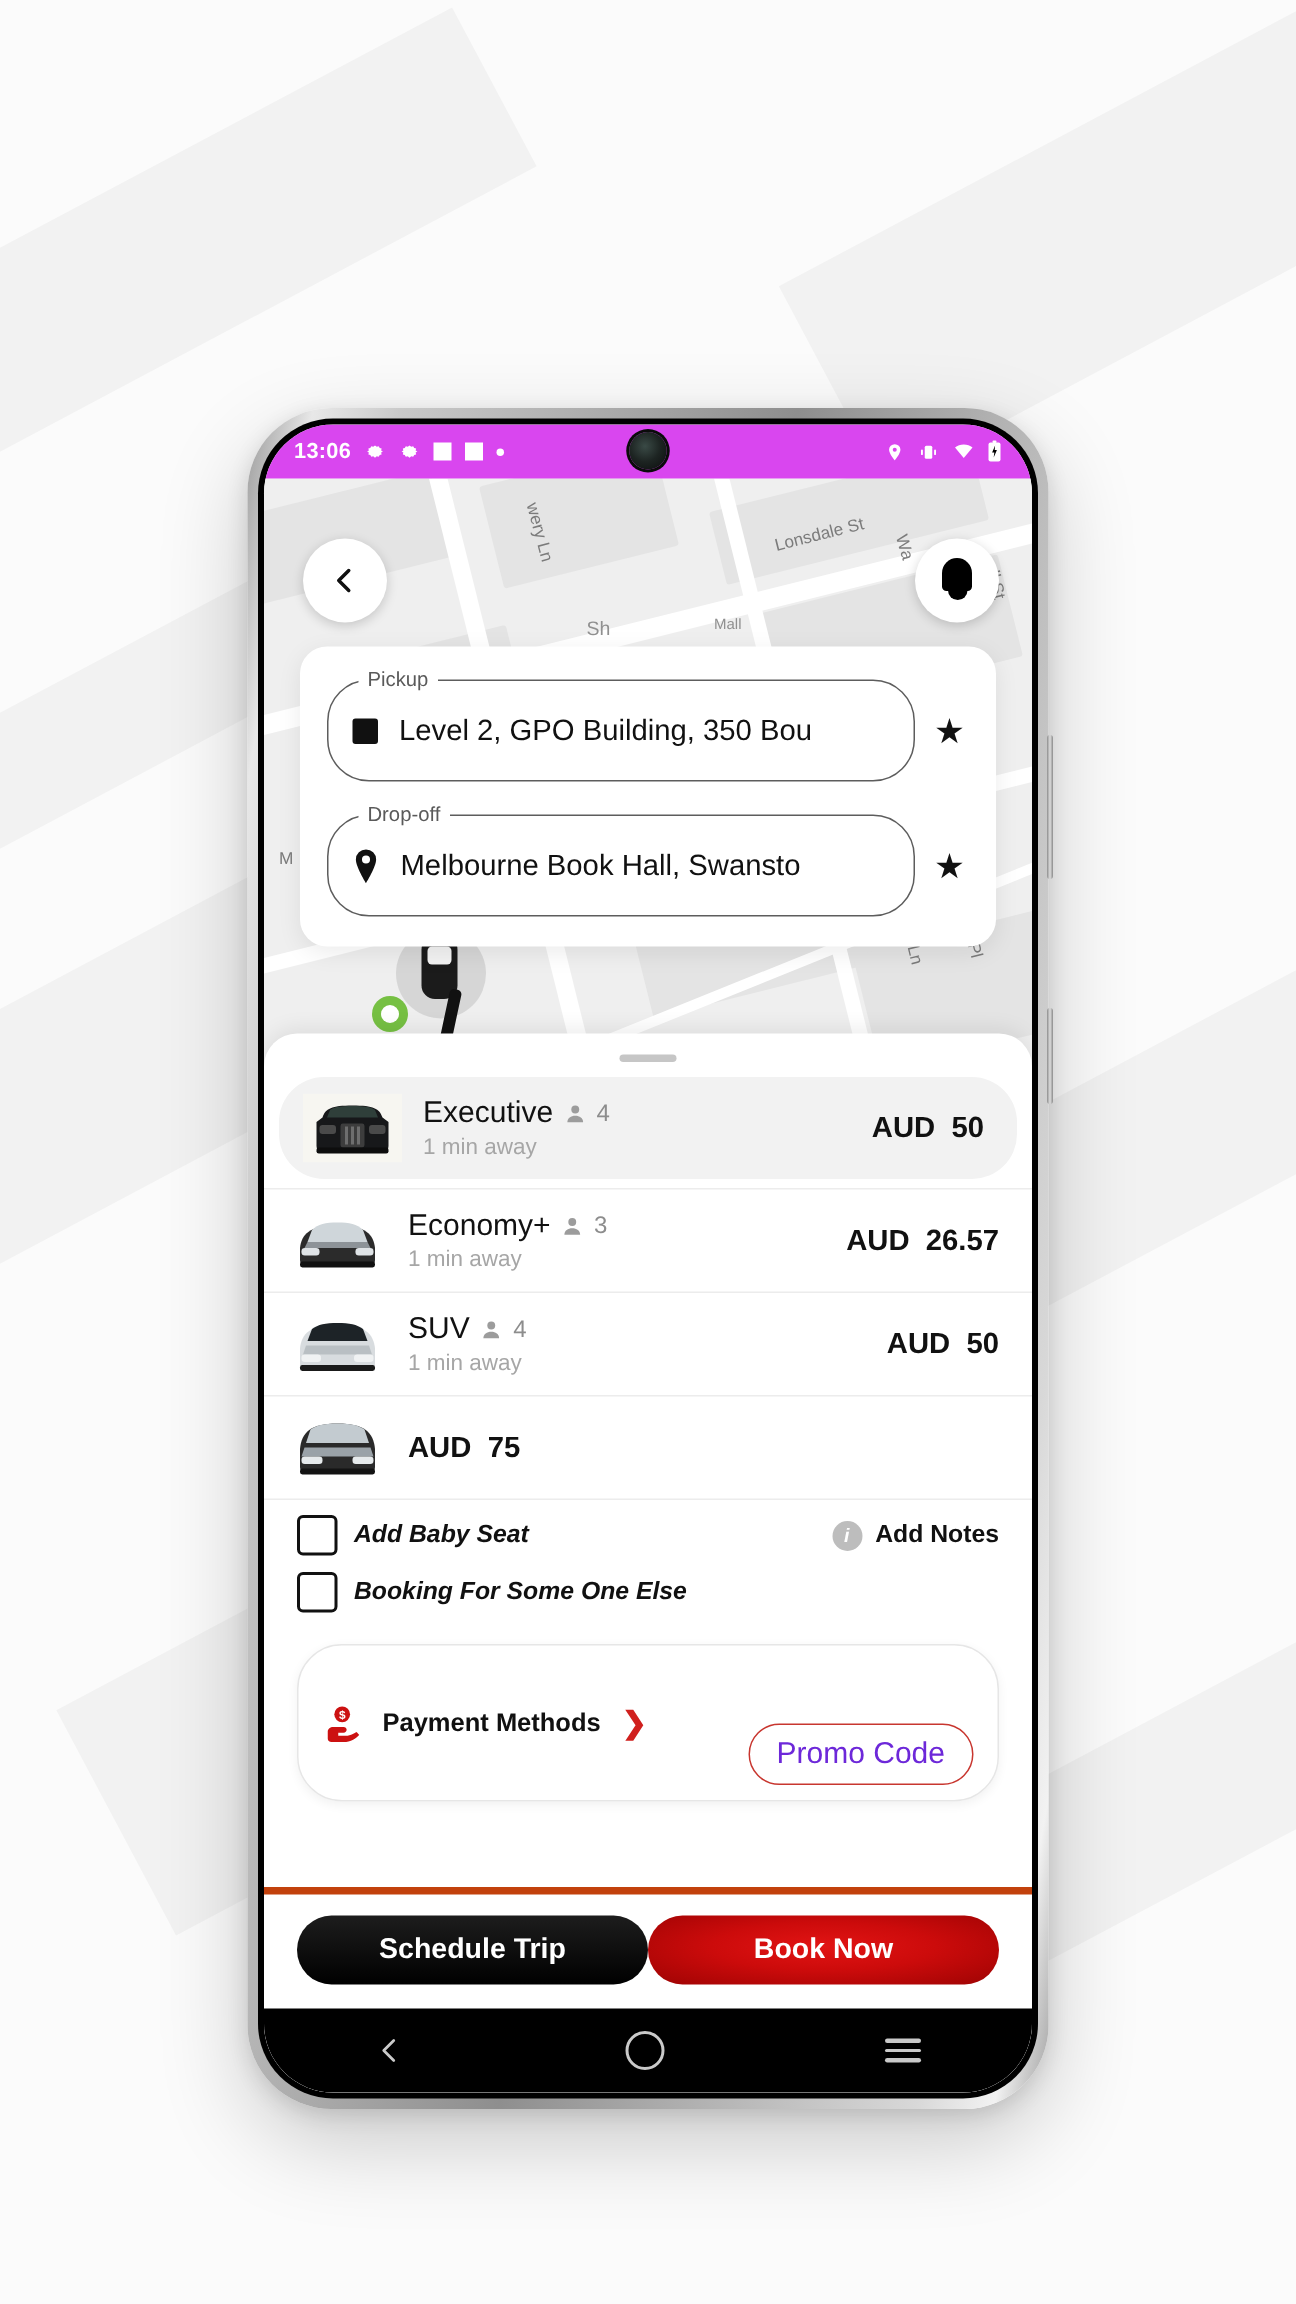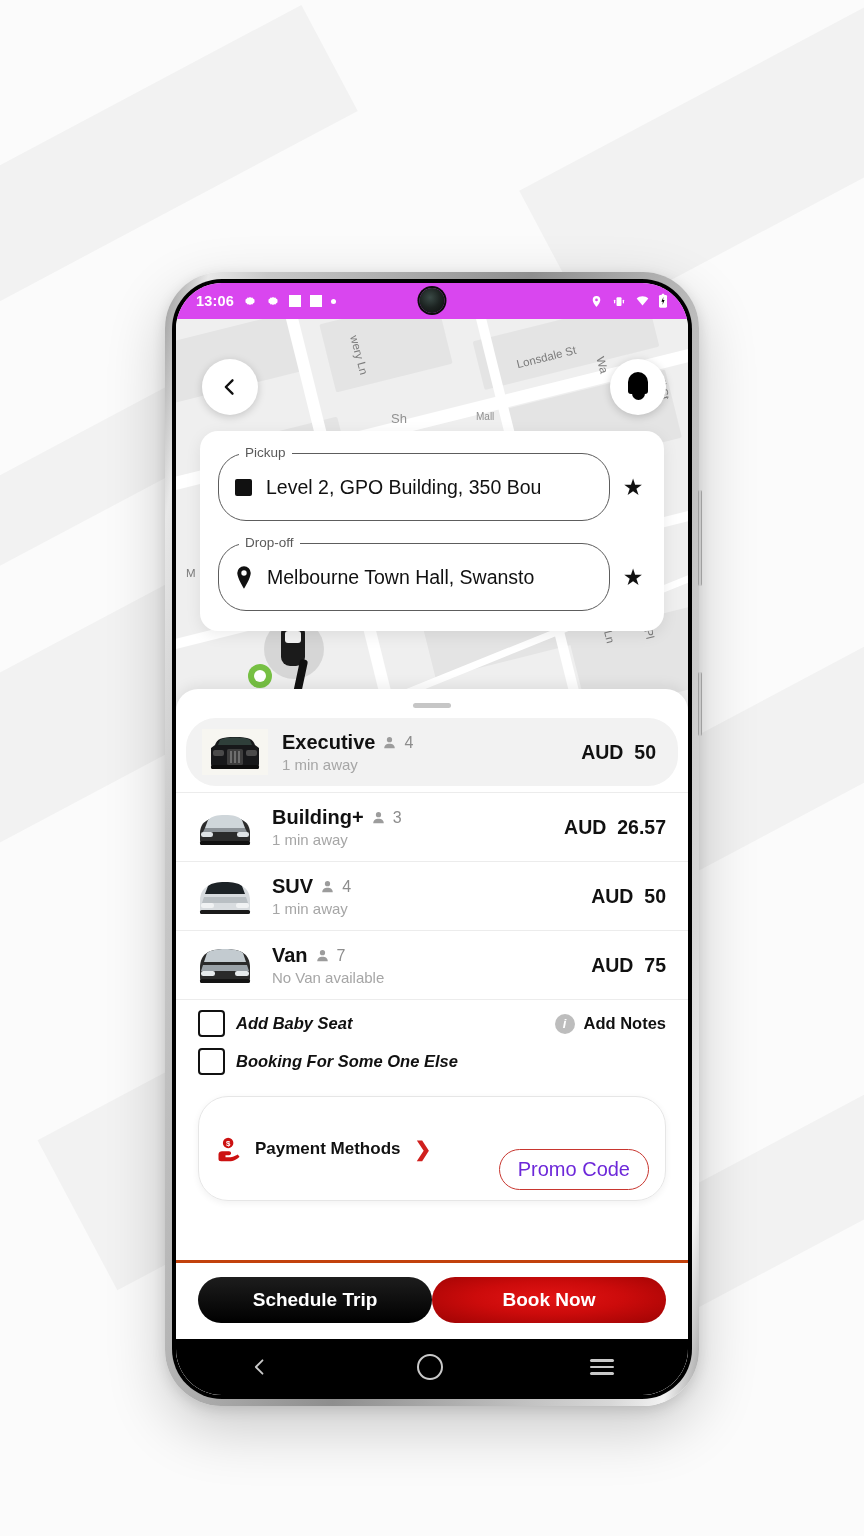--- a/index.html
+++ b/index.html
@@ -135,21 +135,21 @@
   .handle{width:38px;height:5px;border-radius:3px;background:#c6c6c6;margin:14px auto 10px auto;}
 
   .vehicle{
     display:flex;align-items:center;padding:11px 16px;gap:14px;
     border-bottom:1px solid #ececec;
   }
   .vehicle.selected{background:#f2f2f2;border-radius:30px;margin:0 10px;border-bottom:none;}
   .v-thumb{width:66px;height:46px;flex:none;position:relative;}
   .v-info{flex:1;min-width:0;}
   .v-titleline{display:flex;align-items:center;gap:7px;}
-  .v-name{font-size:20px;font-weight:bold;color:#111;}
+  .v-name{font-size:20px;font-weight:normal;color:#111;}
   .v-seats{font-size:16px;color:#8d8d8d;}
   .v-sub{font-size:15px;color:#a6a6a6;margin-top:2px;}
   .v-price{font-size:19.5px;font-weight:bold;color:#111;white-space:nowrap;padding-right:6px;}
   .sel-divider{height:1px;background:#ececec;margin:6px 0 0 0;}
 
   
   .opts{padding:10px 22px 4px 22px;}
   .opt-row{display:flex;align-items:center;justify-content:space-between;margin-bottom:11px;}
   .cbx{display:flex;align-items:center;gap:11px;font-style:italic;}
   .box{width:23px;height:23px;border:2.4px solid #111;border-radius:4px;flex:none;}
@@ -169,21 +169,21 @@
   }
   .pay-left{display:flex;align-items:center;gap:12px;}
   .pay-label{font-size:17px;font-weight:bold;color:#111;}
   .chev{color:#d0201e;font-size:20px;font-weight:bold;margin-left:2px;}
   .promo{
     border:1.6px solid #c8362f;color:#6d28d9;border-radius:22px;
     padding:8px 18px;font-size:20px;margin-top:42px;
   }
 
   
-  .actions{margin-top:auto;display:flex;padding:14px 22px 16px 22px;border-top:3px solid #c2410c;text-align:center;}
+  .actions{margin-top:auto;display:flex;padding:14px 22px 16px 22px;border-top:5px solid #c2410c;text-align:center;}
   .btn{flex:1;height:46px;border-radius:26px;display:flex;align-items:center;
        justify-content:center;font-size:19px;font-weight:bold;color:#fff;}
   .btn-dark{background:linear-gradient(180deg,#1d1d1d,#000);}
   .btn-red{background:radial-gradient(ellipse at 50% 45%,#e21414 0%,#cc0b0b 45%,#9d0303 100%);}
 
   
   .navbar{height:56px;background:#000;display:flex;align-items:center;
           justify-content:space-around;flex:none;}
   .nav-lines{width:24px;}
   .nav-lines i{display:block;height:2.4px;background:#c9c9c9;border-radius:2px;margin:4px 0;}
@@ -305,21 +305,21 @@
             <span class="field-text">Level 2, GPO Building, 350 Bou</span>
           </div>
           <span class="star">★</span>
         </div>
         <div class="field-row">
           <div class="field">
             <span class="field-label">Drop-off</span>
             <svg class="pin-drop" viewBox="0 0 24 30">
               <path fill="#111" d="M12 0a9 9 0 00-9 9c0 6.6 9 21 9 21s9-14.4 9-21a9 9 0 00-9-9zm0 12.6A3.6 3.6 0 1112 5.4a3.6 3.6 0 010 7.2z"></path>
             </svg>
-            <span class="field-text">Melbourne Town Hall, Swansto</span>
+            <span class="field-text">Melbourne Book Hall, Swansto</span>
           </div>
           <span class="star">★</span>
         </div>
       </div>
     </div>
 
     <div class="sheet">
       <div class="handle"></div>
 
       <div class="vehicle selected">
@@ -360,21 +360,21 @@
             <path fill="#2b2b2b" d="M8 28c1-9 6-15 25-15s24 6 25 15v8c0 2-1 3-3 3H11c-2 0-3-1-3-3z"></path>
             <path fill="#cfd6da" d="M16 16c4-4 9-5 17-5s13 1 17 5l3 8H13z"></path>
             <path fill="#8d9398" d="M13 24h40l2 4H11z"></path>
             <rect x="9" y="28" width="12" height="5" rx="2.2" fill="#dfe3e6"></rect>
             <rect x="45" y="28" width="12" height="5" rx="2.2" fill="#dfe3e6"></rect>
             <rect x="8" y="37" width="50" height="4" rx="1.6" fill="#111"></rect>
           </svg>
         </div>
         <div class="v-info">
           <div class="v-titleline">
-            <span class="v-name">Building+</span>
+            <span class="v-name">Economy+</span>
             <svg width="15" height="15" viewBox="0 0 24 24">
               <circle cx="12" cy="7.5" r="4.2" fill="#9c9c9c"></circle>
               <path fill="#9c9c9c" d="M3.6 21c0-4.7 3.8-7 8.4-7s8.4 2.3 8.4 7z"></path>
             </svg>
             <span class="v-seats">3</span>
           </div>
           <div class="v-sub">1 min away</div>
         </div>
         <div class="v-price">
           <span>AUD</span>&nbsp;&nbsp;<span>26.57</span>
@@ -412,31 +412,20 @@
         <div class="v-thumb">
           <svg viewBox="0 0 66 46" width="66" height="46">
             <path fill="#2a2a2a" d="M8 24c1-11 7-17 25-17s24 6 25 17v12c0 2-1 3-3 3H11c-2 0-3-1-3-3z"></path>
             <path fill="#c3cbd0" d="M15 11c4-3 10-4 18-4s14 1 18 4l3 9H12z"></path>
             <path fill="#9aa2a8" d="M11 23h44l2 6H9z"></path>
             <rect x="9" y="29" width="14" height="5" rx="2.2" fill="#e6eaec"></rect>
             <rect x="43" y="29" width="14" height="5" rx="2.2" fill="#e6eaec"></rect>
             <rect x="8" y="37" width="50" height="4" rx="1.6" fill="#131313"></rect>
           </svg>
         </div>
-        <div class="v-info">
-          <div class="v-titleline">
-            <span class="v-name">Van</span>
-            <svg width="15" height="15" viewBox="0 0 24 24">
-              <circle cx="12" cy="7.5" r="4.2" fill="#9c9c9c"></circle>
-              <path fill="#9c9c9c" d="M3.6 21c0-4.7 3.8-7 8.4-7s8.4 2.3 8.4 7z"></path>
-            </svg>
-            <span class="v-seats">7</span>
-          </div>
-          <div class="v-sub">No Van available</div>
-        </div>
         <div class="v-price">
           <span>AUD</span>&nbsp;&nbsp;<span>75</span>
         </div>
       </div>
 
       <div class="opts">
         <div class="opt-row">
           <div class="cbx">
             <span class="box"></span>
             <span class="cbx-label">Add Baby Seat</span>

